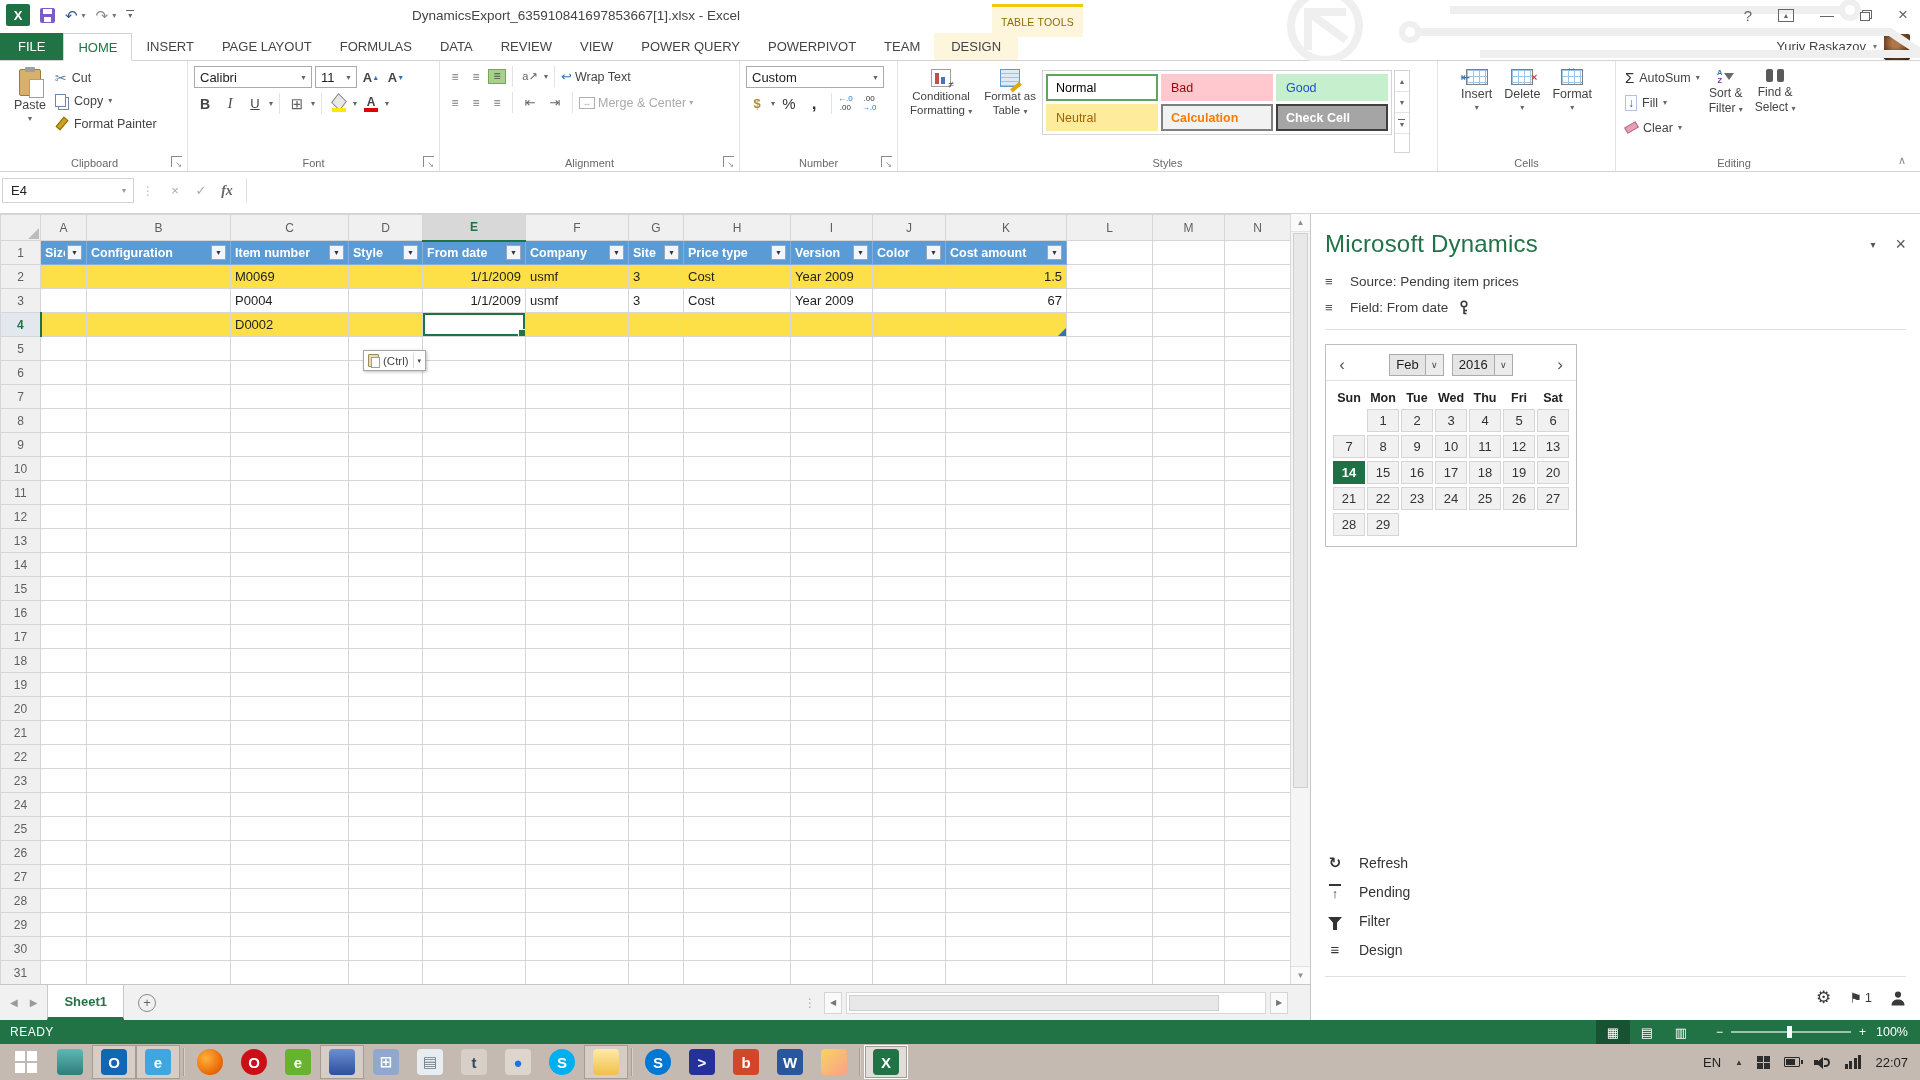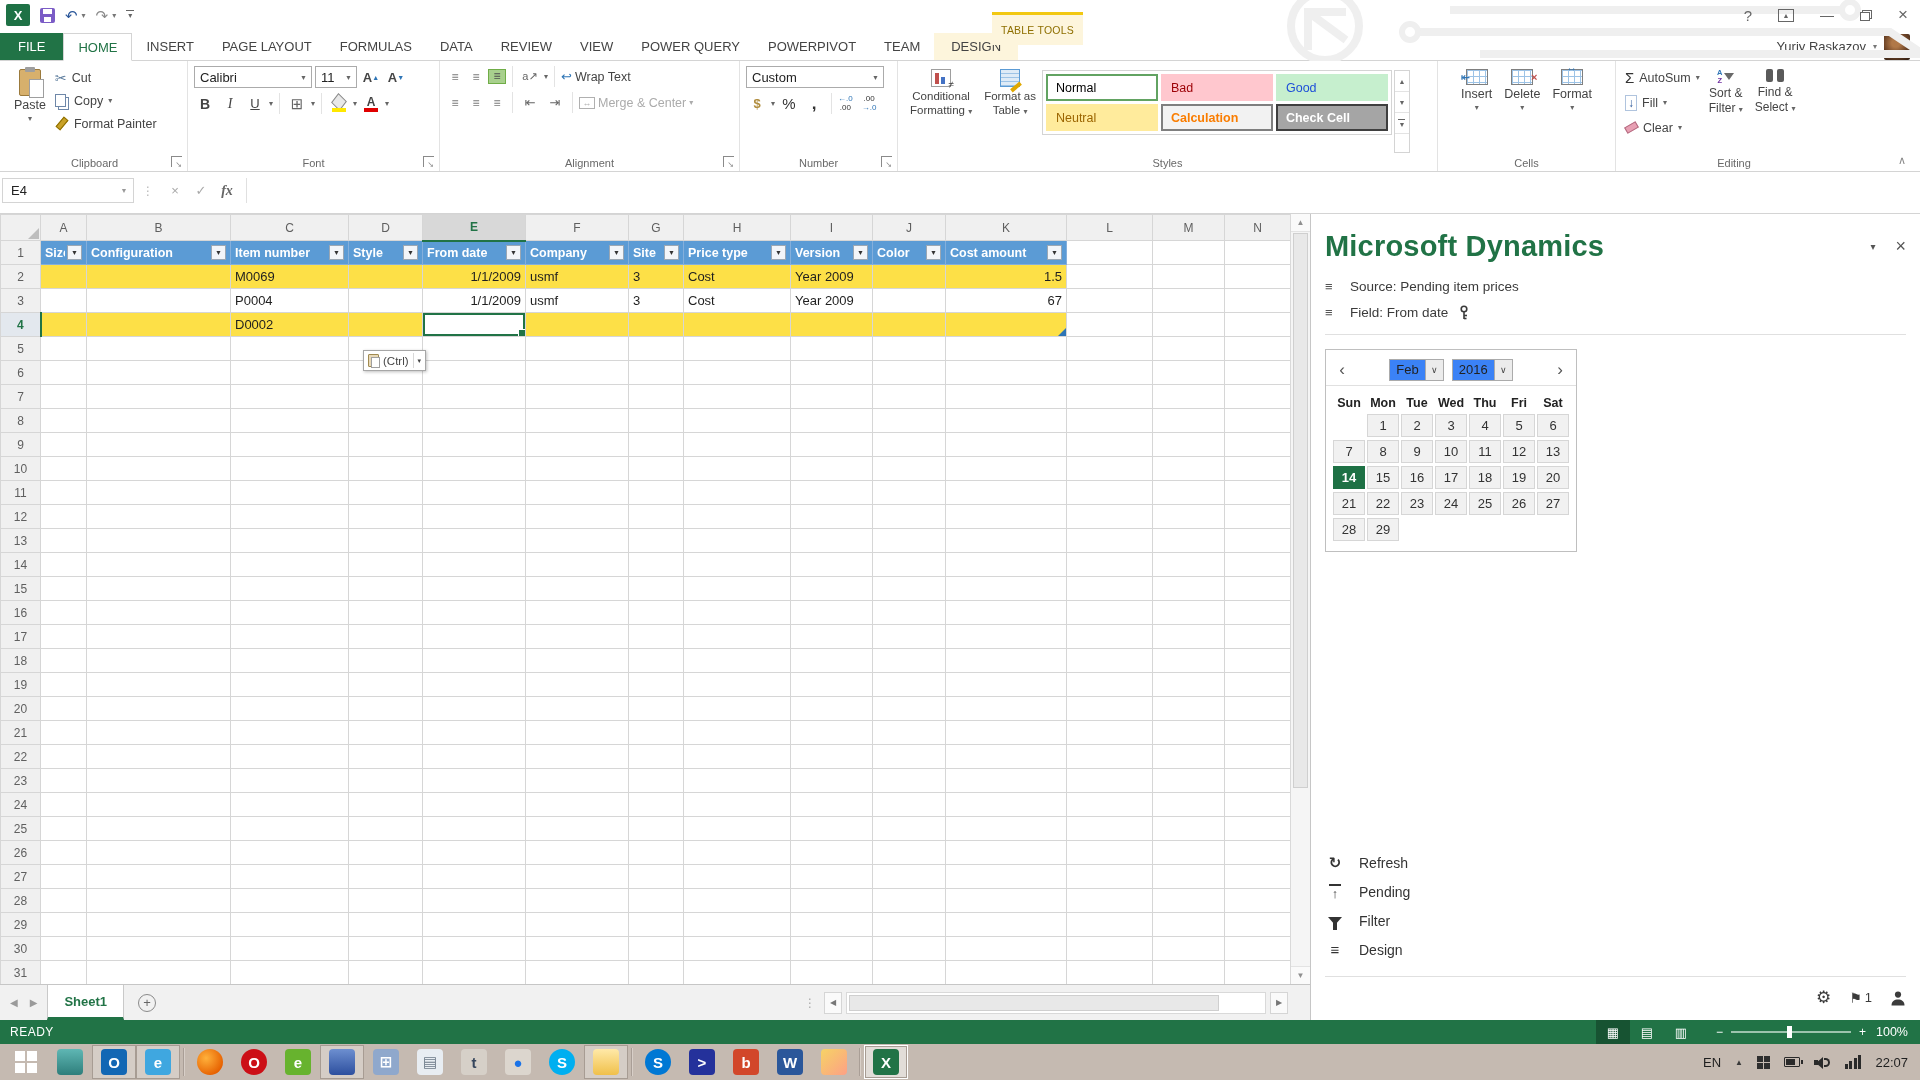--- a/index.html
+++ b/index.html
@@ -17,21 +17,21 @@
   .floppy::before { content: ""; position: absolute; left: 3px; top: 1px; width: 9px; height: 5px; background: #fff; }
   .floppy::after { content: ""; position: absolute; left: 4px; bottom: 1px; width: 7px; height: 5px; background: #fff; }
   .qbtn { font-size: 15px; color: #2B579A; line-height: 1; }
   .qbtn.gray { color: #8A8A8A; }
   .qcaret { font-size: 8px; color: #777; margin-left: -6px; }
   .qat-custom { display: flex; flex-direction: column; align-items: center; line-height: 1; color: #666; }
   .qat-custom .bar { width: 8px; border-top: 1px solid #666; margin-bottom: 1px; }
   .qat-custom .c { font-size: 8px; }
   .doc-title { position: absolute; left: 0; top: 8px; width: 1152px; text-align: center;
                font-size: 13.5px; color: #444; z-index: 1; }
-  .tt-block { position: absolute; left: 992px; top: 12px; width: 91px; height: 33px; background: #FDF5DC;
+  .tt-block { position: absolute; left: 992px; top: 4px; width: 91px; height: 33px; background: #FDF5DC;
               border-top: 3px solid #F2C811; z-index: 2; display: flex; align-items: center; justify-content: center; }
   .tt-label { font-size: 10.5px; color: #8E6F00; letter-spacing: 0.2px; }
   .wincontrols { position: absolute; right: 12px; top: 5px; display: flex; align-items: center; gap: 26px; z-index: 3;
                  color: #666; }
   .wc-help { font-size: 15px; }
   .wc-ribbon { width: 16px; height: 13px; border: 1px solid #666; display: flex; align-items: center; justify-content: center;
                font-size: 7px; color: #666; }
   .wc-min { font-size: 14px; }
   .wc-restore { position: relative; width: 12px; height: 11px; }
   .wc-restore::before { content: ""; position: absolute; right: 0; top: 0; width: 8px; height: 7px; border: 1px solid #666; }
@@ -195,35 +195,35 @@
   .viewbtn { width: 34px; height: 24px; display: flex; align-items: center; justify-content: center; font-size: 13px; color: #fff; }
   .viewbtn.active { background: rgba(0,0,0,0.28); }
   .zoomctl { display: flex; align-items: center; gap: 8px; margin: 0 10px 0 18px; }
   .zslider { position: relative; width: 120px; height: 2px; background: #9CC3AD; }
   .zthumb { position: absolute; left: 56px; top: -5px; width: 5px; height: 12px; background: #fff; }
   .zoomlabel { margin-right: 12px; font-size: 12.5px; }
 
   
   .pane { width: 610px; background: #fff; border-left: 1px solid #C6C6C6; display: flex; flex-direction: column; padding: 0 14px; }
   .pane-titlerow { margin-top: 16px; display: flex; align-items: center; }
-  .pane-title { font-size: 29px; font-weight: 700; color: #217346; letter-spacing: 0.2px; }
+  .pane-title { font-size: 24px; font-weight: 400; color: #217346; letter-spacing: 0.2px; }
   .pane-ctls { margin-left: auto; display: flex; align-items: center; gap: 20px; color: #555; }
   .pane-ctls .pc-caret { font-size: 10px; }
   .pane-ctls .pc-close { font-size: 18px; }
   .dc-bar { margin-top: 16px; height: 34px; background: #217346; color: #fff; font-weight: bold; font-size: 15.5px;
             display: flex; align-items: center; padding-left: 12px; letter-spacing: 0.3px; }
   .info { margin-top: 13px; display: flex; flex-direction: column; gap: 6px; }
   .inforow { display: flex; align-items: center; gap: 10px; font-size: 13.5px; color: #3B3B3B; height: 20px; }
   .inforow .licon { color: #555; font-size: 13px; width: 15px; }
   .pane-div { border-top: 1px solid #E0E0E0; margin-top: 12px; }
   .calendar { margin-top: 14px; width: 252px; border: 1px solid #BFBFBF; padding: 4px 0 10px 0; }
   .cal-head { height: 32px; display: flex; align-items: center; border-bottom: 1px solid #E0E0E0; padding: 0 8px; gap: 8px; }
   .cal-nav { font-size: 17px; color: #555; width: 16px; text-align: center; }
   .cal-spacer { flex: 1; }
-  .cal-combo { height: 22px; border: 1px solid #ABABAB; background: #3b82f6; display: flex; align-items: stretch; font-size: 13px; color: #222; }
+  .cal-combo { height: 22px; border: 1px solid #ABABAB; background: #e5e5e5; display: flex; align-items: stretch; font-size: 13px; color: #222; }
   .cal-combo .v { display: flex; align-items: center; padding: 0 6px; }
   .cal-combo .d { width: 18px; background: #ECECEC; border-left: 1px solid #ABABAB; display: flex; align-items: center; justify-content: center; font-size: 9px; color: #444; }
   .day-names { display: grid; grid-template-columns: repeat(7, 34px); padding: 0 6px; margin-top: 6px; }
   .day-names span { font-weight: bold; font-size: 12.5px; color: #222; text-align: center; height: 22px; line-height: 22px; }
   .day-grid { display: grid; grid-template-columns: repeat(7, 34px); row-gap: 3px; padding: 0 6px; }
   .day { height: 23px; margin: 0 1px; background: #F1F1F1; border: 1px solid #D6D6D6; font-size: 13px; color: #333;
          display: flex; align-items: center; justify-content: center; }
   .day.empty { background: transparent; border-color: transparent; }
   .day.selected { background: #1E7145; border-color: #1E7145; color: #fff; font-weight: bold; }
   .actions { margin-top: auto; display: flex; flex-direction: column; }
@@ -287,20 +287,21 @@
       <span class="floppy"></span>
       <span class="qbtn">↶</span>
         <span class="qcaret">▾</span>
       <span class="qbtn gray">↷</span>
         <span class="qcaret">▾</span>
       <span class="qat-custom">
           <span class="bar"></span>
           <span class="c">▾</span>
         </span>
     </div>
+    <div class="doc-title">DynamicsExport_635910841697853667[1].xlsx - Excel</div>
     <div class="tt-block">
       <span class="tt-label">TABLE TOOLS</span>
     </div>
     <div class="wincontrols">
       <span class="wc-help">?</span>
       <span class="wc-ribbon">▲</span>
       <span class="wc-min">—</span>
       <span class="wc-restore"></span>
       <span class="wc-close">×</span>
     </div>

